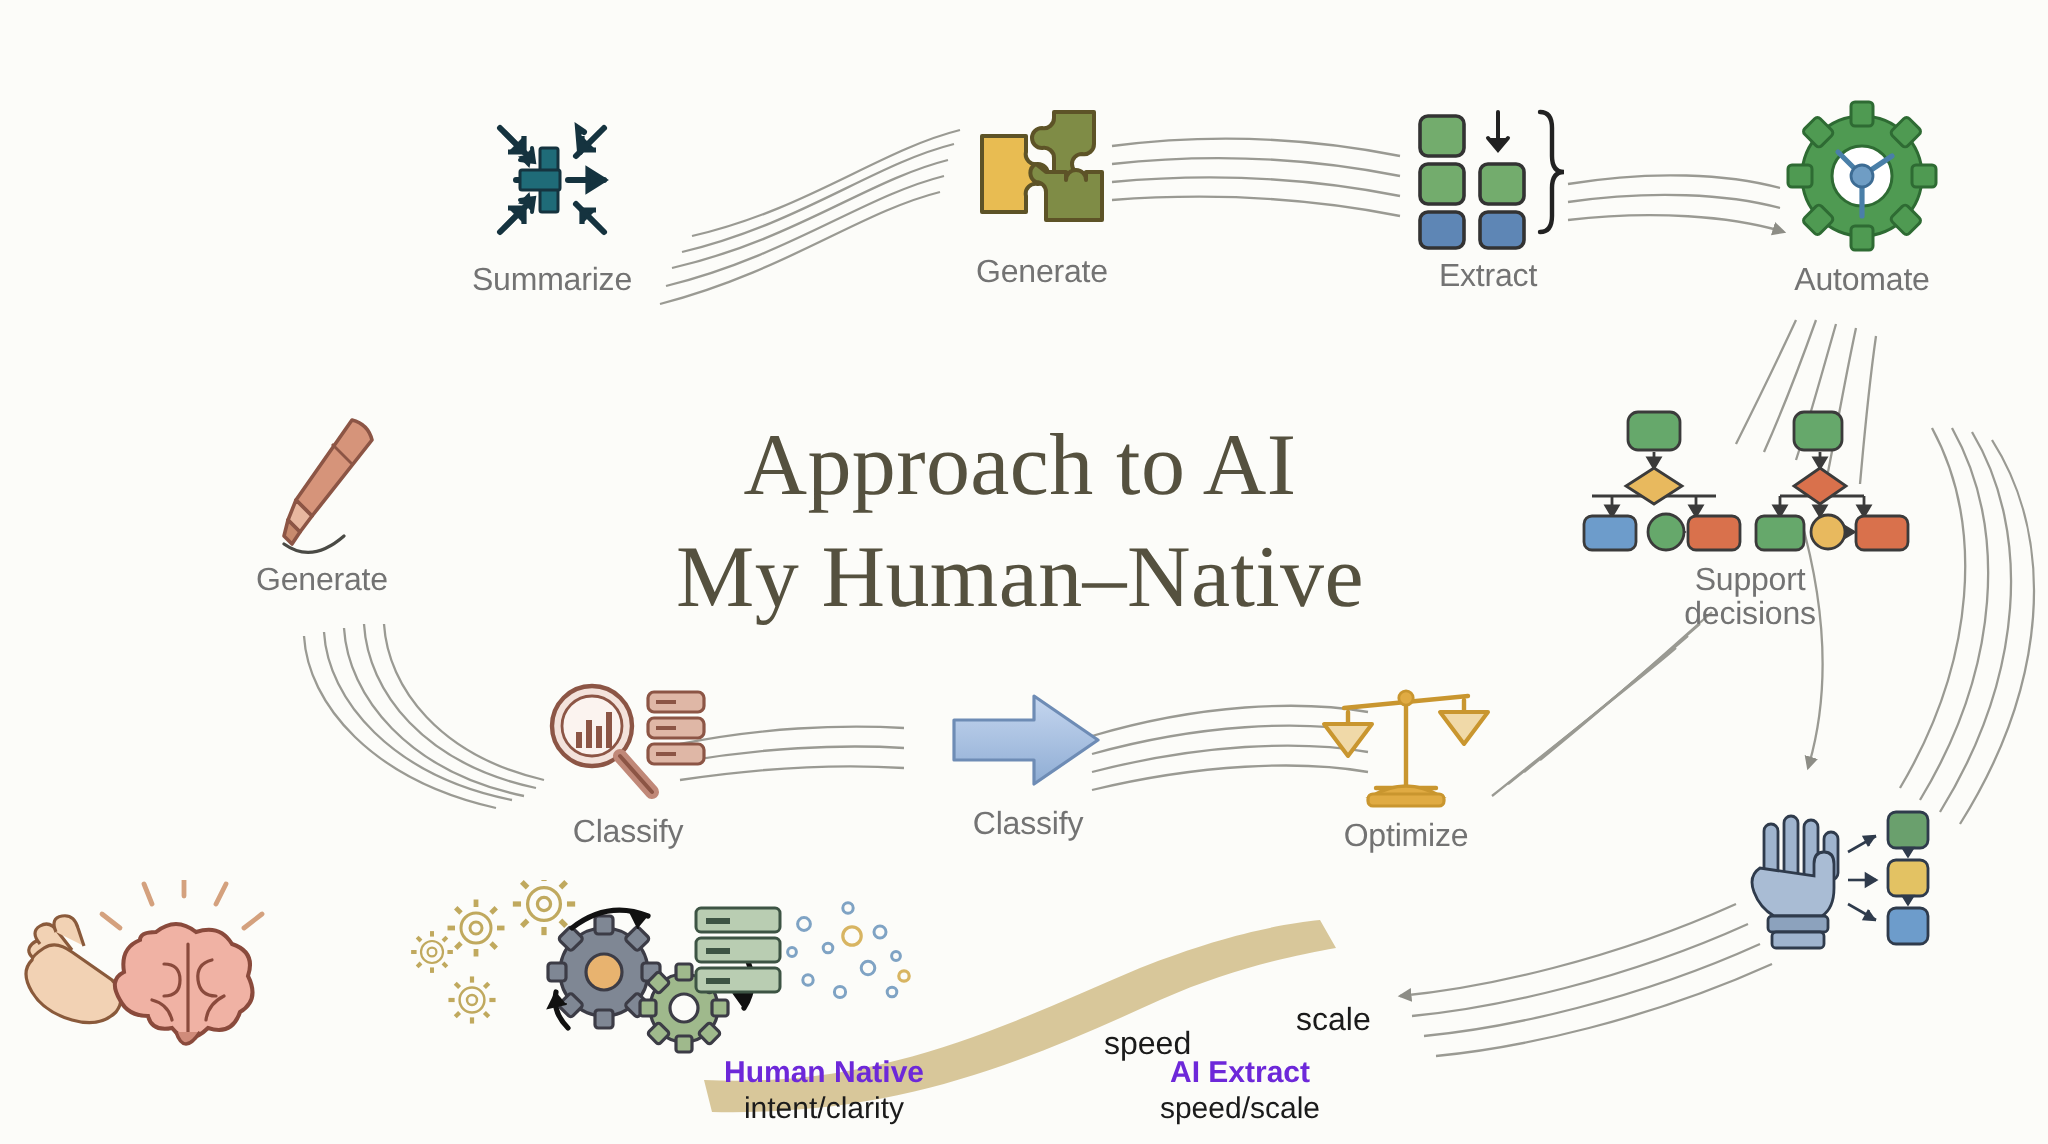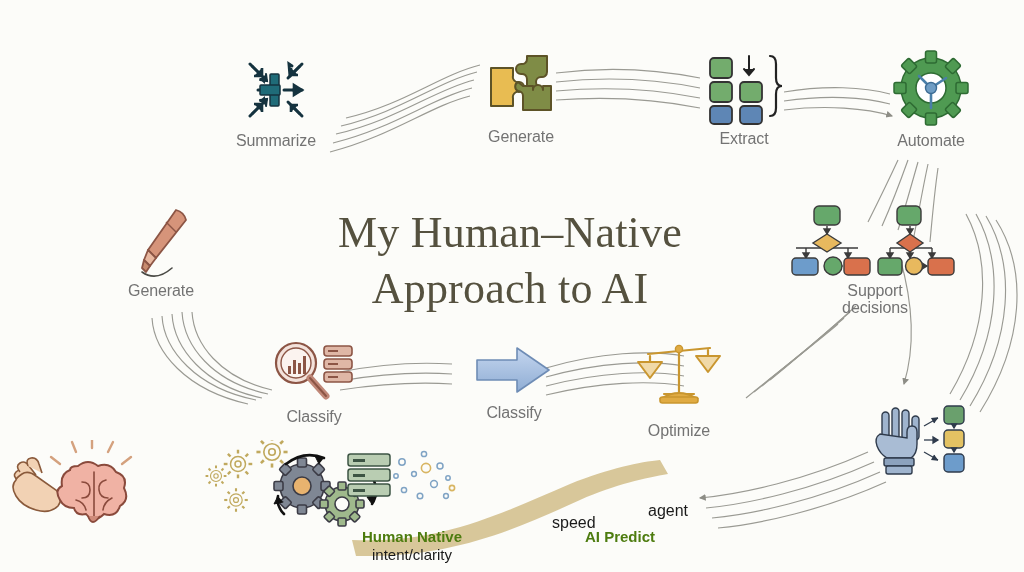--- a/index.html
+++ b/index.html
@@ -60,21 +60,21 @@
   .band-caption {
     position: absolute;
     text-align: center;
     font-family: "Liberation Sans", sans-serif;
     line-height: 1.18;
   }
   .band-caption .strong {
     display: block;
     font-weight: bold;
     font-size: 15px;
-    color: #4d7c0f;
+    color: #6d28d9;
   }
   .band-caption .sub {
     display: block;
     font-size: 15px;
     color: #1b1b1b;
   }
   .mini-label {
     position: absolute;
     font-family: "Liberation Sans", sans-serif;
     font-size: 16px;
@@ -155,22 +155,22 @@
     <g fill="none" stroke="#9a9a93" stroke-width="1.15">
       <path d="M152,318 C154,352 186,390 248,404"></path>
       <path d="M162,316 C164,350 196,388 256,400"></path>
       <path d="M172,314 C174,348 204,386 262,398"></path>
       <path d="M182,312 C184,346 212,382 268,394"></path>
       <path d="M192,312 C194,344 220,378 272,390"></path>
     </g>
   </svg>
 
   <div id="title" style="color: rgb(85, 81, 63);">
+    <span class="title-line">Approach to AI</span>
     <span class="title-line">My Human–Native</span>
-    <span class="title-line">Approach to AI</span>
   </div>
 
   <div class="node" style="left:216px; top:52px; width:120px;">
     <span class="node-icon">
       <svg width="76" height="76" viewBox="0 0 76 76">
         <g stroke="#15333f" stroke-width="3" fill="none" stroke-linecap="round">
           <path d="M12,12 L28,28" marker-end="none"></path>
           <path d="M22,28 L29,29 L28,22" fill="#15333f" stroke-width="2"></path>
           <path d="M12,64 L28,48"></path>
           <path d="M22,48 L29,47 L28,54" fill="#15333f" stroke-width="2"></path>
@@ -331,21 +331,21 @@
             <path d="M70,56 l-6,-0.5 l2.5,-4.5" fill="#2f3b4c"></path>
           <path d="M86,20 v4"></path>
             <path d="M86,24 l-2.5,-4 h5 z" fill="#2f3b4c"></path>
           <path d="M86,44 v4"></path>
             <path d="M86,48 l-2.5,-4 h5 z" fill="#2f3b4c"></path>
         </g>
       </svg>
     </span>
   </div>
 
-  <div class="node" style="left:622px; top:340px; width:114px;gap:12px;">
+  <div class="node" style="left:646px; top:340px; width:114px;">
     <span class="node-icon">
       <svg width="90" height="66" viewBox="0 0 90 66">
         <g stroke="#c9962f" stroke-width="2.2" fill="none" stroke-linecap="round">
           <path d="M45,10 v44"></path>
           <path d="M14,14 L76,8"></path>
           <path d="M16,16 v6"></path>
             <path d="M74,10 v6"></path>
           <path d="M30,54 h30"></path>
           <path d="M36,54 q9,-6 18,0" stroke="none"></path>
         </g>
@@ -582,25 +582,26 @@
         <g fill="none" stroke="#d8b562" stroke-width="1.6">
           <circle cx="426" cy="28" r="4.6"></circle>
           <circle cx="452" cy="48" r="2.6"></circle>
         </g>
       </g>
 
       <text x="0" y="0" fill="none">.</text>
     </svg>
 
     <span class="mini-label" style="left:508px; top:74px;margin-left:44px;">speed</span>
-    <span class="mini-label" style="left:648px; top:62px;">agent</span>
+    <span class="mini-label" style="left:648px; top:62px;">scale</span>
 
     <div class="band-caption" style="left:332px; top:88px; width:160px;">
       <span class="strong">Human Native</span>
       <span class="sub">intent/clarity</span>
     </div>
 
     <div class="band-caption" style="left:540px; top:88px; width:160px;">
-      <span class="strong">AI Predict</span>
+      <span class="strong">AI Extract</span>
+      <span class="sub">speed/scale</span>
     </div>
   </div>
 
 </div>
 
 </body></html>

